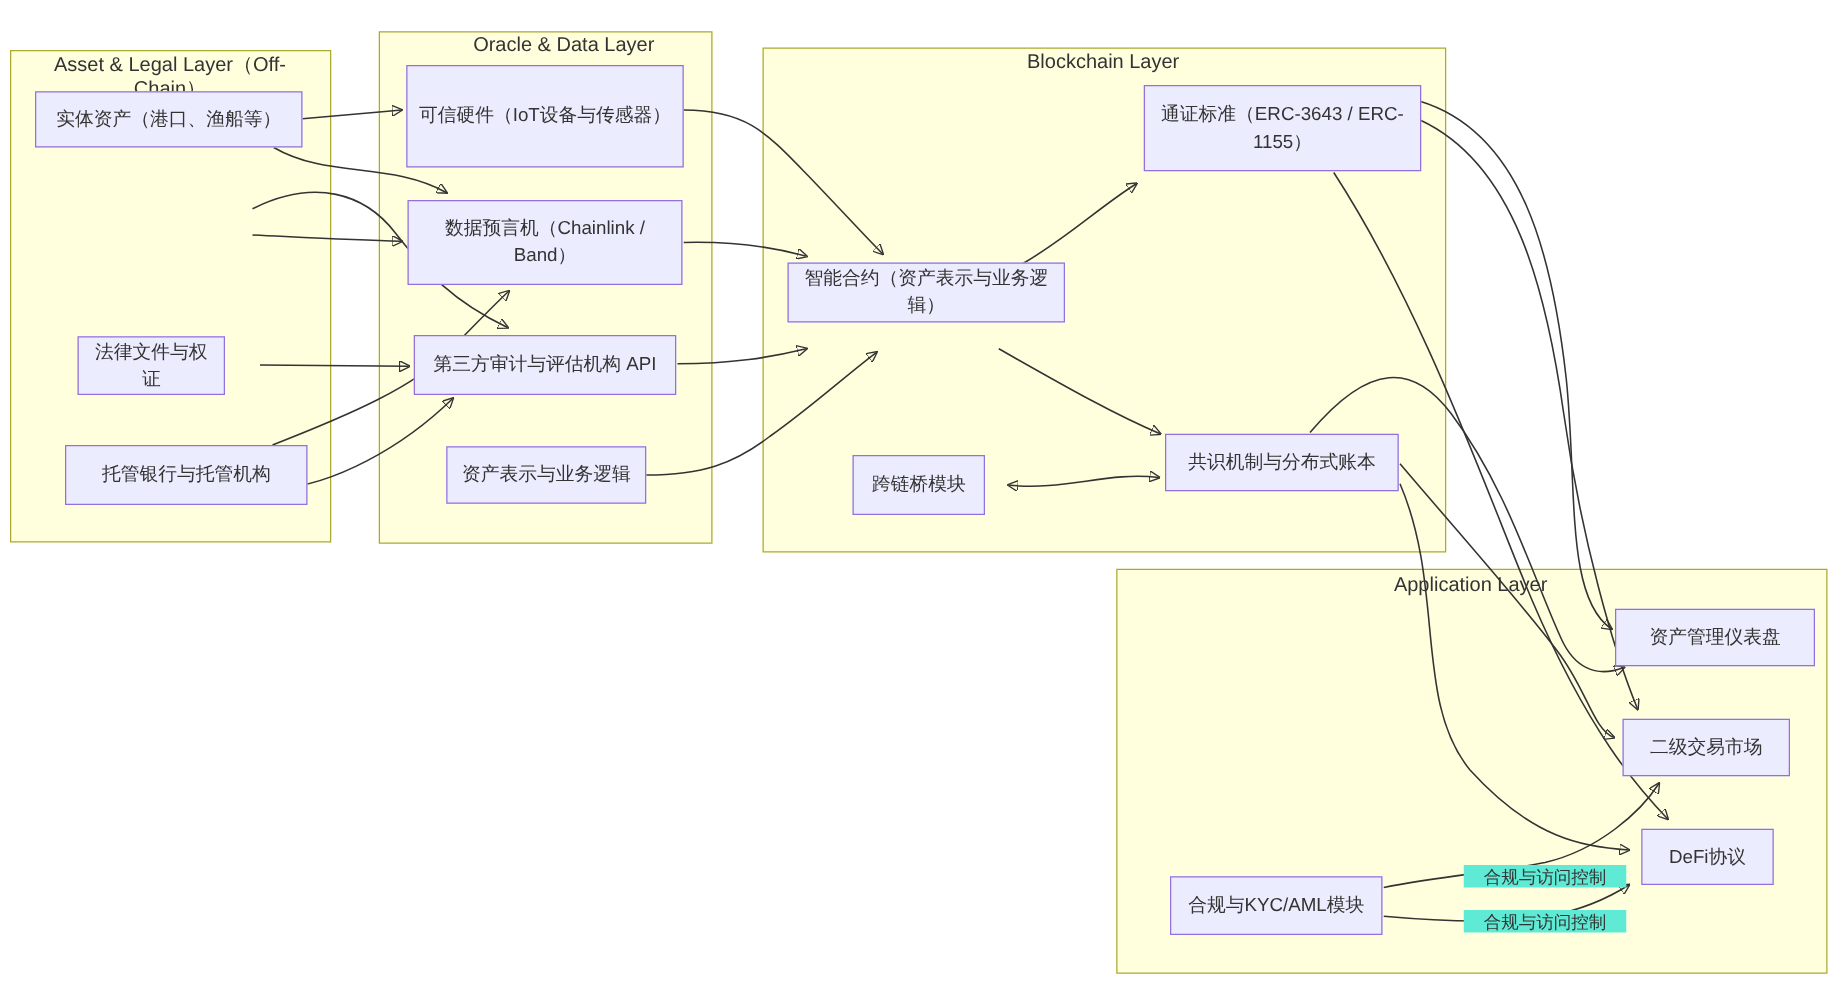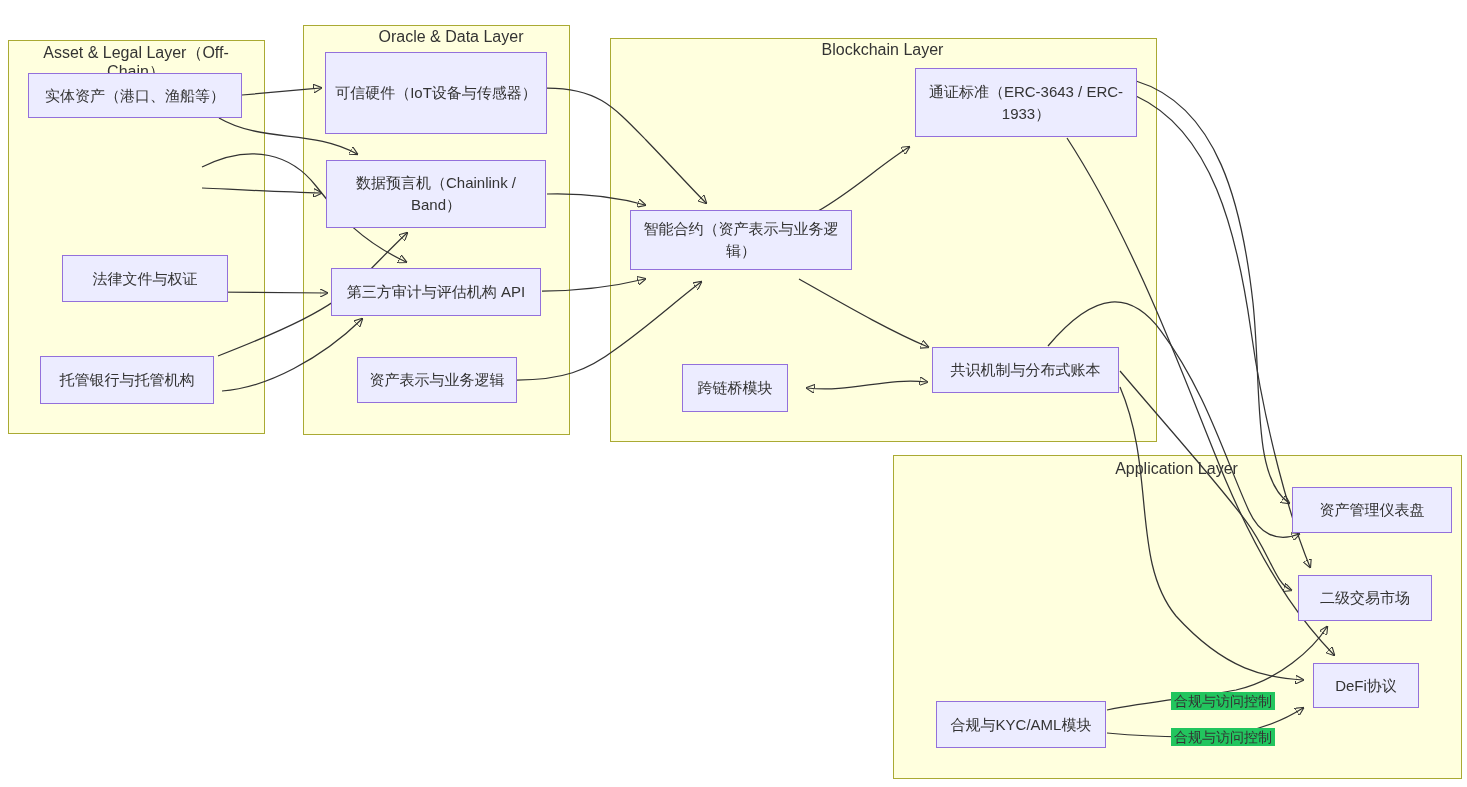--- a/index.html
+++ b/index.html
@@ -5,22 +5,22 @@
   html,body{margin:0;padding:0;background:#ffffff;}
   .canvas{position:relative;width:1467px;height:787px;background:#ffffff;overflow:hidden;
           font-family:"Liberation Sans","DejaVu Sans",sans-serif;color:#333333;}
   .sg{position:absolute;background:#ffffde;border:1px solid #aaaa33;z-index:0;}
   .sgtitle{position:absolute;z-index:1;font-size:16px;color:#333333;text-align:center;line-height:19px;}
   .edges{position:absolute;left:0;top:0;z-index:2;pointer-events:none;}
   .edges path{fill:none;stroke:#333333;stroke-width:1.25px;}
   .node{position:absolute;z-index:3;background:#ECECFF;border:1px solid #9370DB;
         display:flex;align-items:center;justify-content:center;text-align:center;
         font-size:15px;line-height:1.45;color:#333333;padding:0 9px;box-sizing:border-box;}
-  .elabel{position:absolute;z-index:4;background:#22c55e;color:#333333;font-size:14px;
-          line-height:16px;padding:1px 3px;white-space:nowrap;}
+  .elabel{position:absolute;z-index:4;background:#5eead4;color:#333333;font-size:14px;
+          line-height:16px;padding:1px 16px;white-space:nowrap;}
 </style>
 </head>
 <body>
 
 <div class="canvas">
 
   <div class="sg" style="left:8px;top:40px;width:255px;height:392px"></div>
   <div class="sg" style="left:303px;top:25px;width:265px;height:408px"></div>
   <div class="sg" style="left:610px;top:38px;width:545px;height:402px"></div>
   <div class="sg" style="left:893px;top:455px;width:567px;height:322px"></div>
@@ -56,45 +56,45 @@
     <path d="M1048,346 C1096,289 1131,291 1161,331 C1206,391 1226,461 1249,511 C1259,533 1276,543 1299,534" marker-end="url(#arw)"></path>
     <path d="M1120,371 C1171,431 1216,481 1246,521 C1269,551 1275,584 1291,590" marker-end="url(#arw)"></path>
     <path d="M1120,387 C1156,471 1131,561 1176,616 C1226,671 1267,678 1303,680" marker-end="url(#arw)"></path>
     <path d="M1107,710 C1152,701 1201,697 1236,690 C1279,680 1313,649 1327,627" marker-end="url(#arw)"></path>
     <path d="M1107,733 C1152,737 1201,739 1239,733 C1269,727 1289,717 1303,708" marker-end="url(#arw)"></path>
   </svg>
 
   <div class="node" style="left:28px;top:73px;width:214px;height:45px">
       <span>实体资产（港口、渔船等）</span>
     </div>
-  <div class="node" style="left:62px;top:255px;width:166px;height:47px">
+  <div class="node" style="left:62px;top:269px;width:118px;height:47px">
       <span>法律文件与权证</span>
     </div>
-  <div class="node" style="left:40px;top:356px;width:174px;height:48px">
+  <div class="node" style="left:52px;top:356px;width:194px;height:48px">
       <span>托管银行与托管机构</span>
     </div>
 
   <div class="node" style="left:325px;top:52px;width:222px;height:82px">
       <span>可信硬件（IoT设备与传感器）</span>
     </div>
   <div class="node" style="left:326px;top:160px;width:220px;height:68px">
       <span>数据预言机（Chainlink / Band）</span>
     </div>
   <div class="node" style="left:331px;top:268px;width:210px;height:48px">
       <span>第三方审计与评估机构 API</span>
     </div>
   <div class="node" style="left:357px;top:357px;width:160px;height:46px">
       <span>资产表示与业务逻辑</span>
     </div>
 
-  <div class="node" style="left:630px;top:210px;width:222px;height:60px">
+  <div class="node" style="left:630px;top:210px;width:222px;height:48px">
       <span>智能合约（资产表示与业务逻辑）</span>
     </div>
   <div class="node" style="left:915px;top:68px;width:222px;height:69px">
-      <span>通证标准（ERC-3643 / ERC-1933）</span>
+      <span>通证标准（ERC-3643 / ERC-1155）</span>
     </div>
   <div class="node" style="left:932px;top:347px;width:187px;height:46px">
       <span>共识机制与分布式账本</span>
     </div>
   <div class="node" style="left:682px;top:364px;width:106px;height:48px">
       <span>跨链桥模块</span>
     </div>
 
   <div class="node" style="left:1292px;top:487px;width:160px;height:46px">
       <span>资产管理仪表盘</span>

